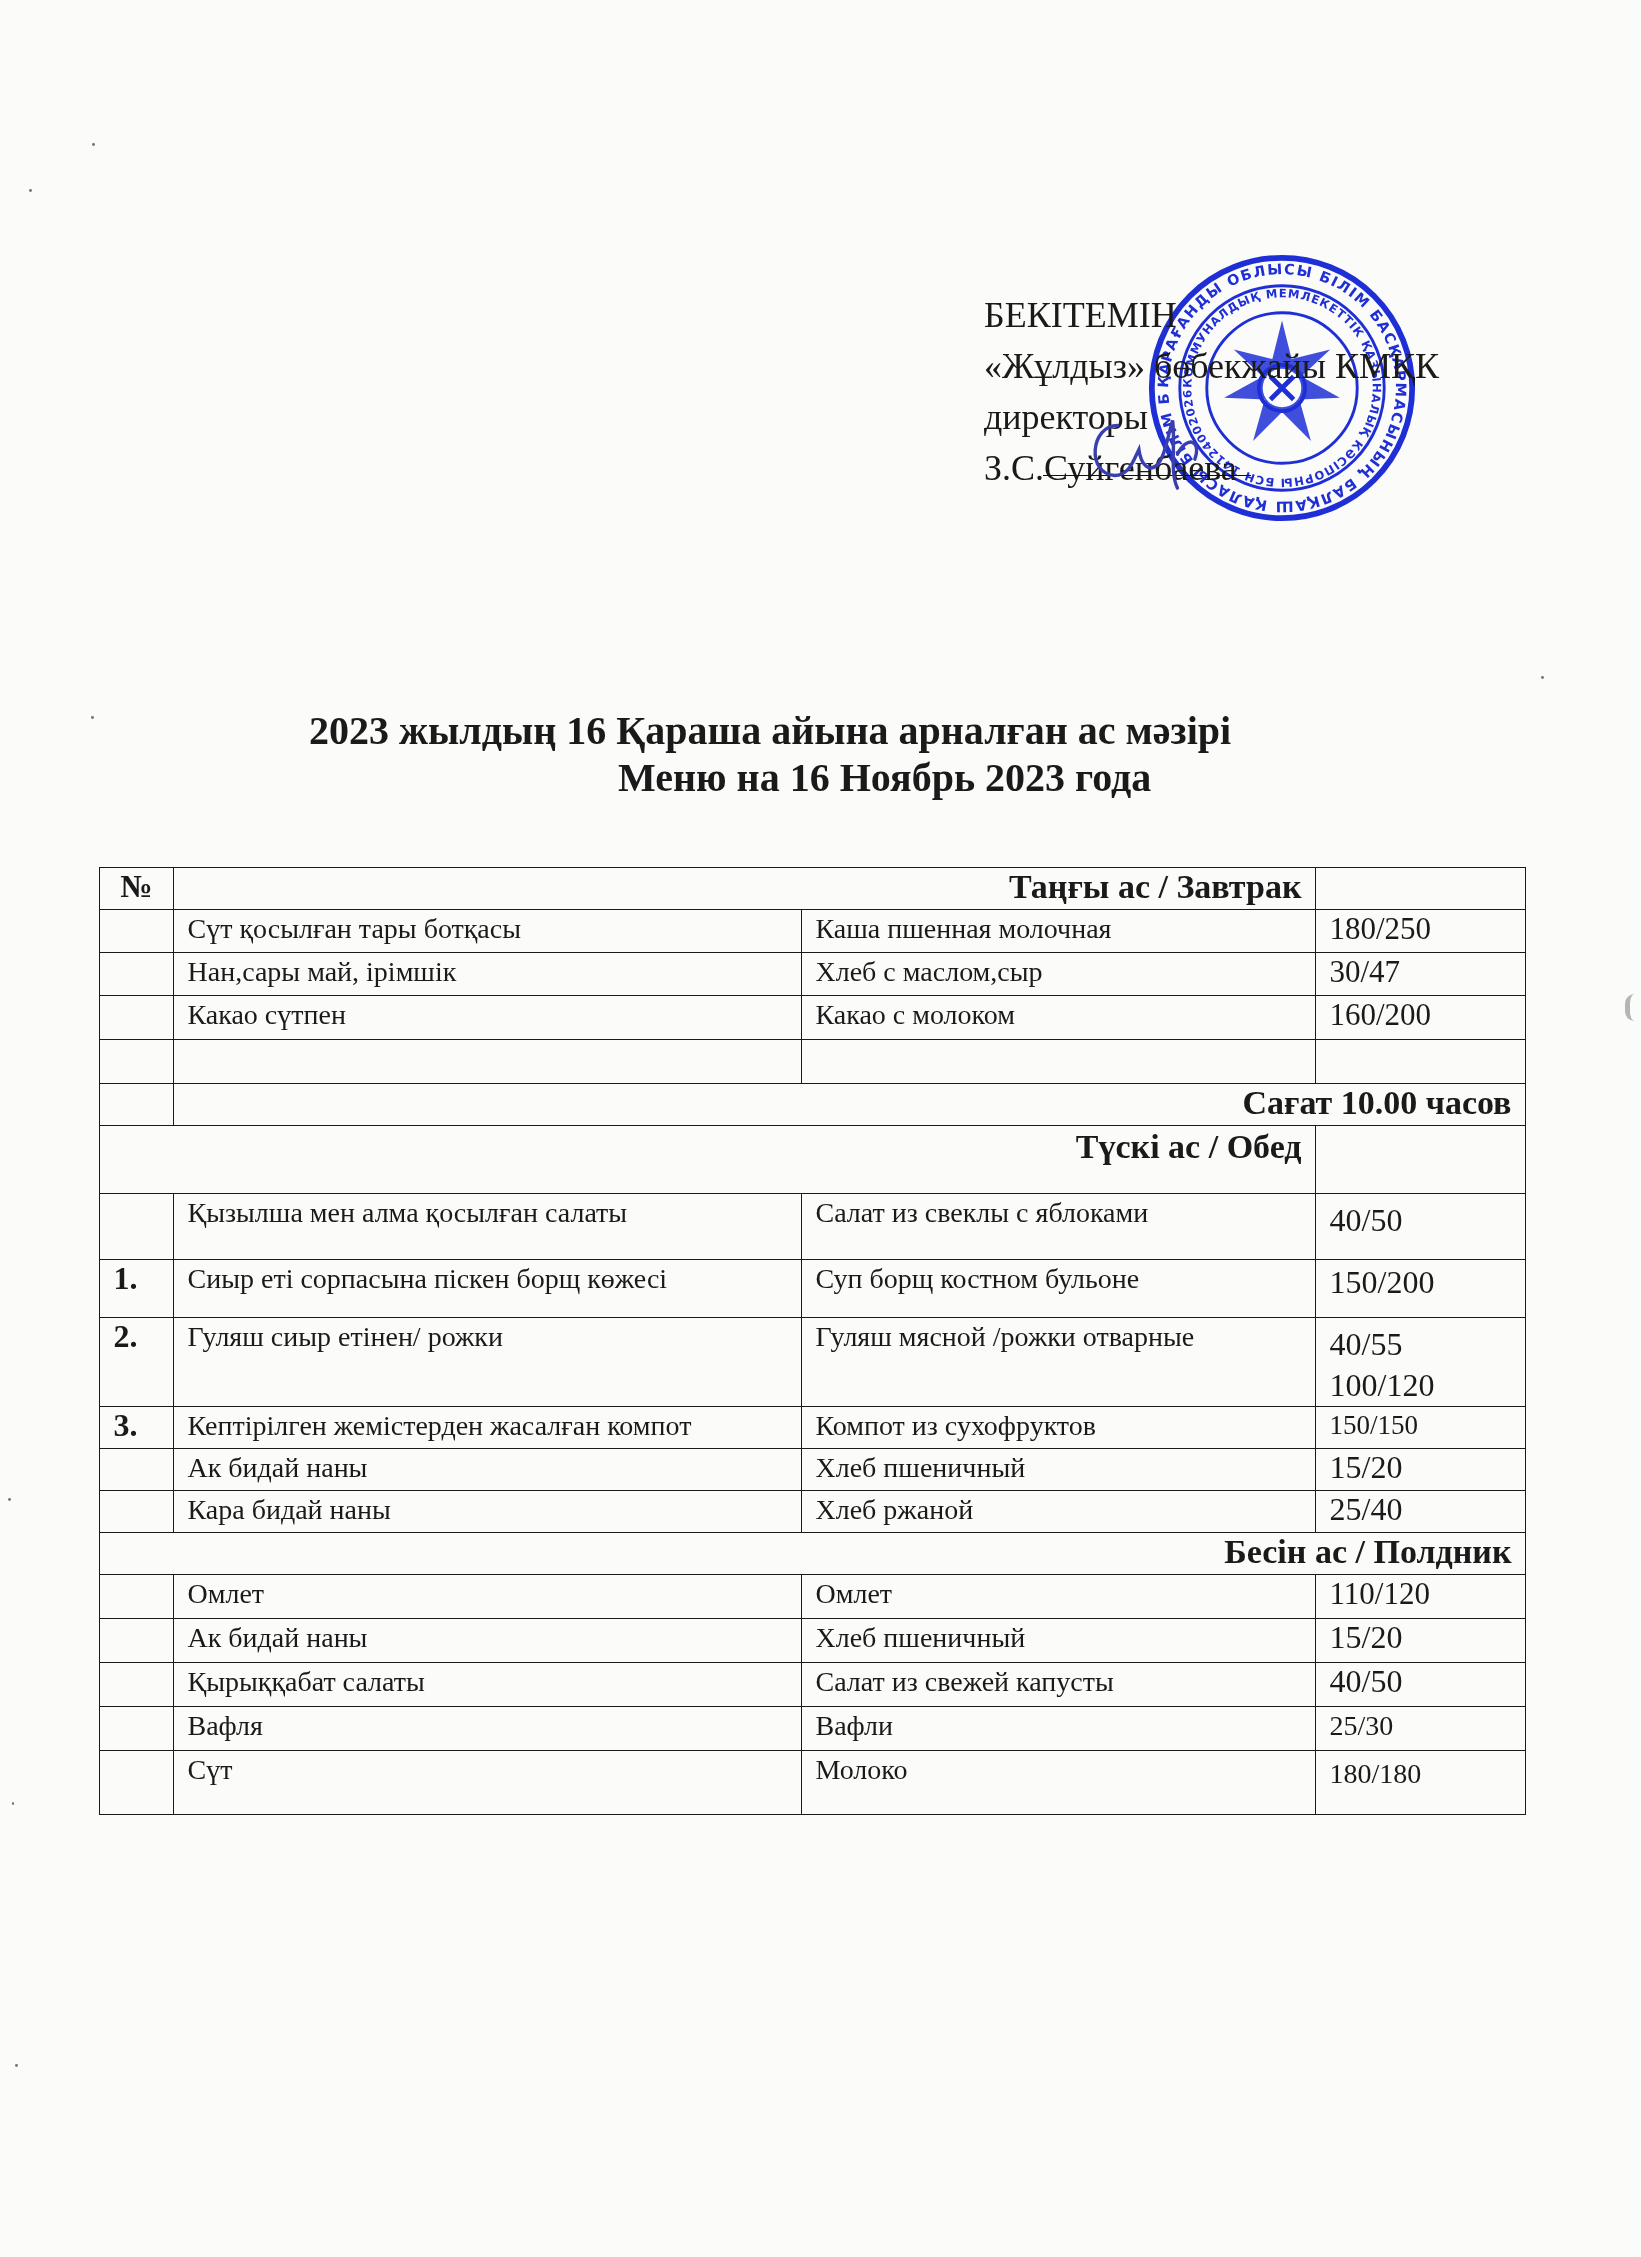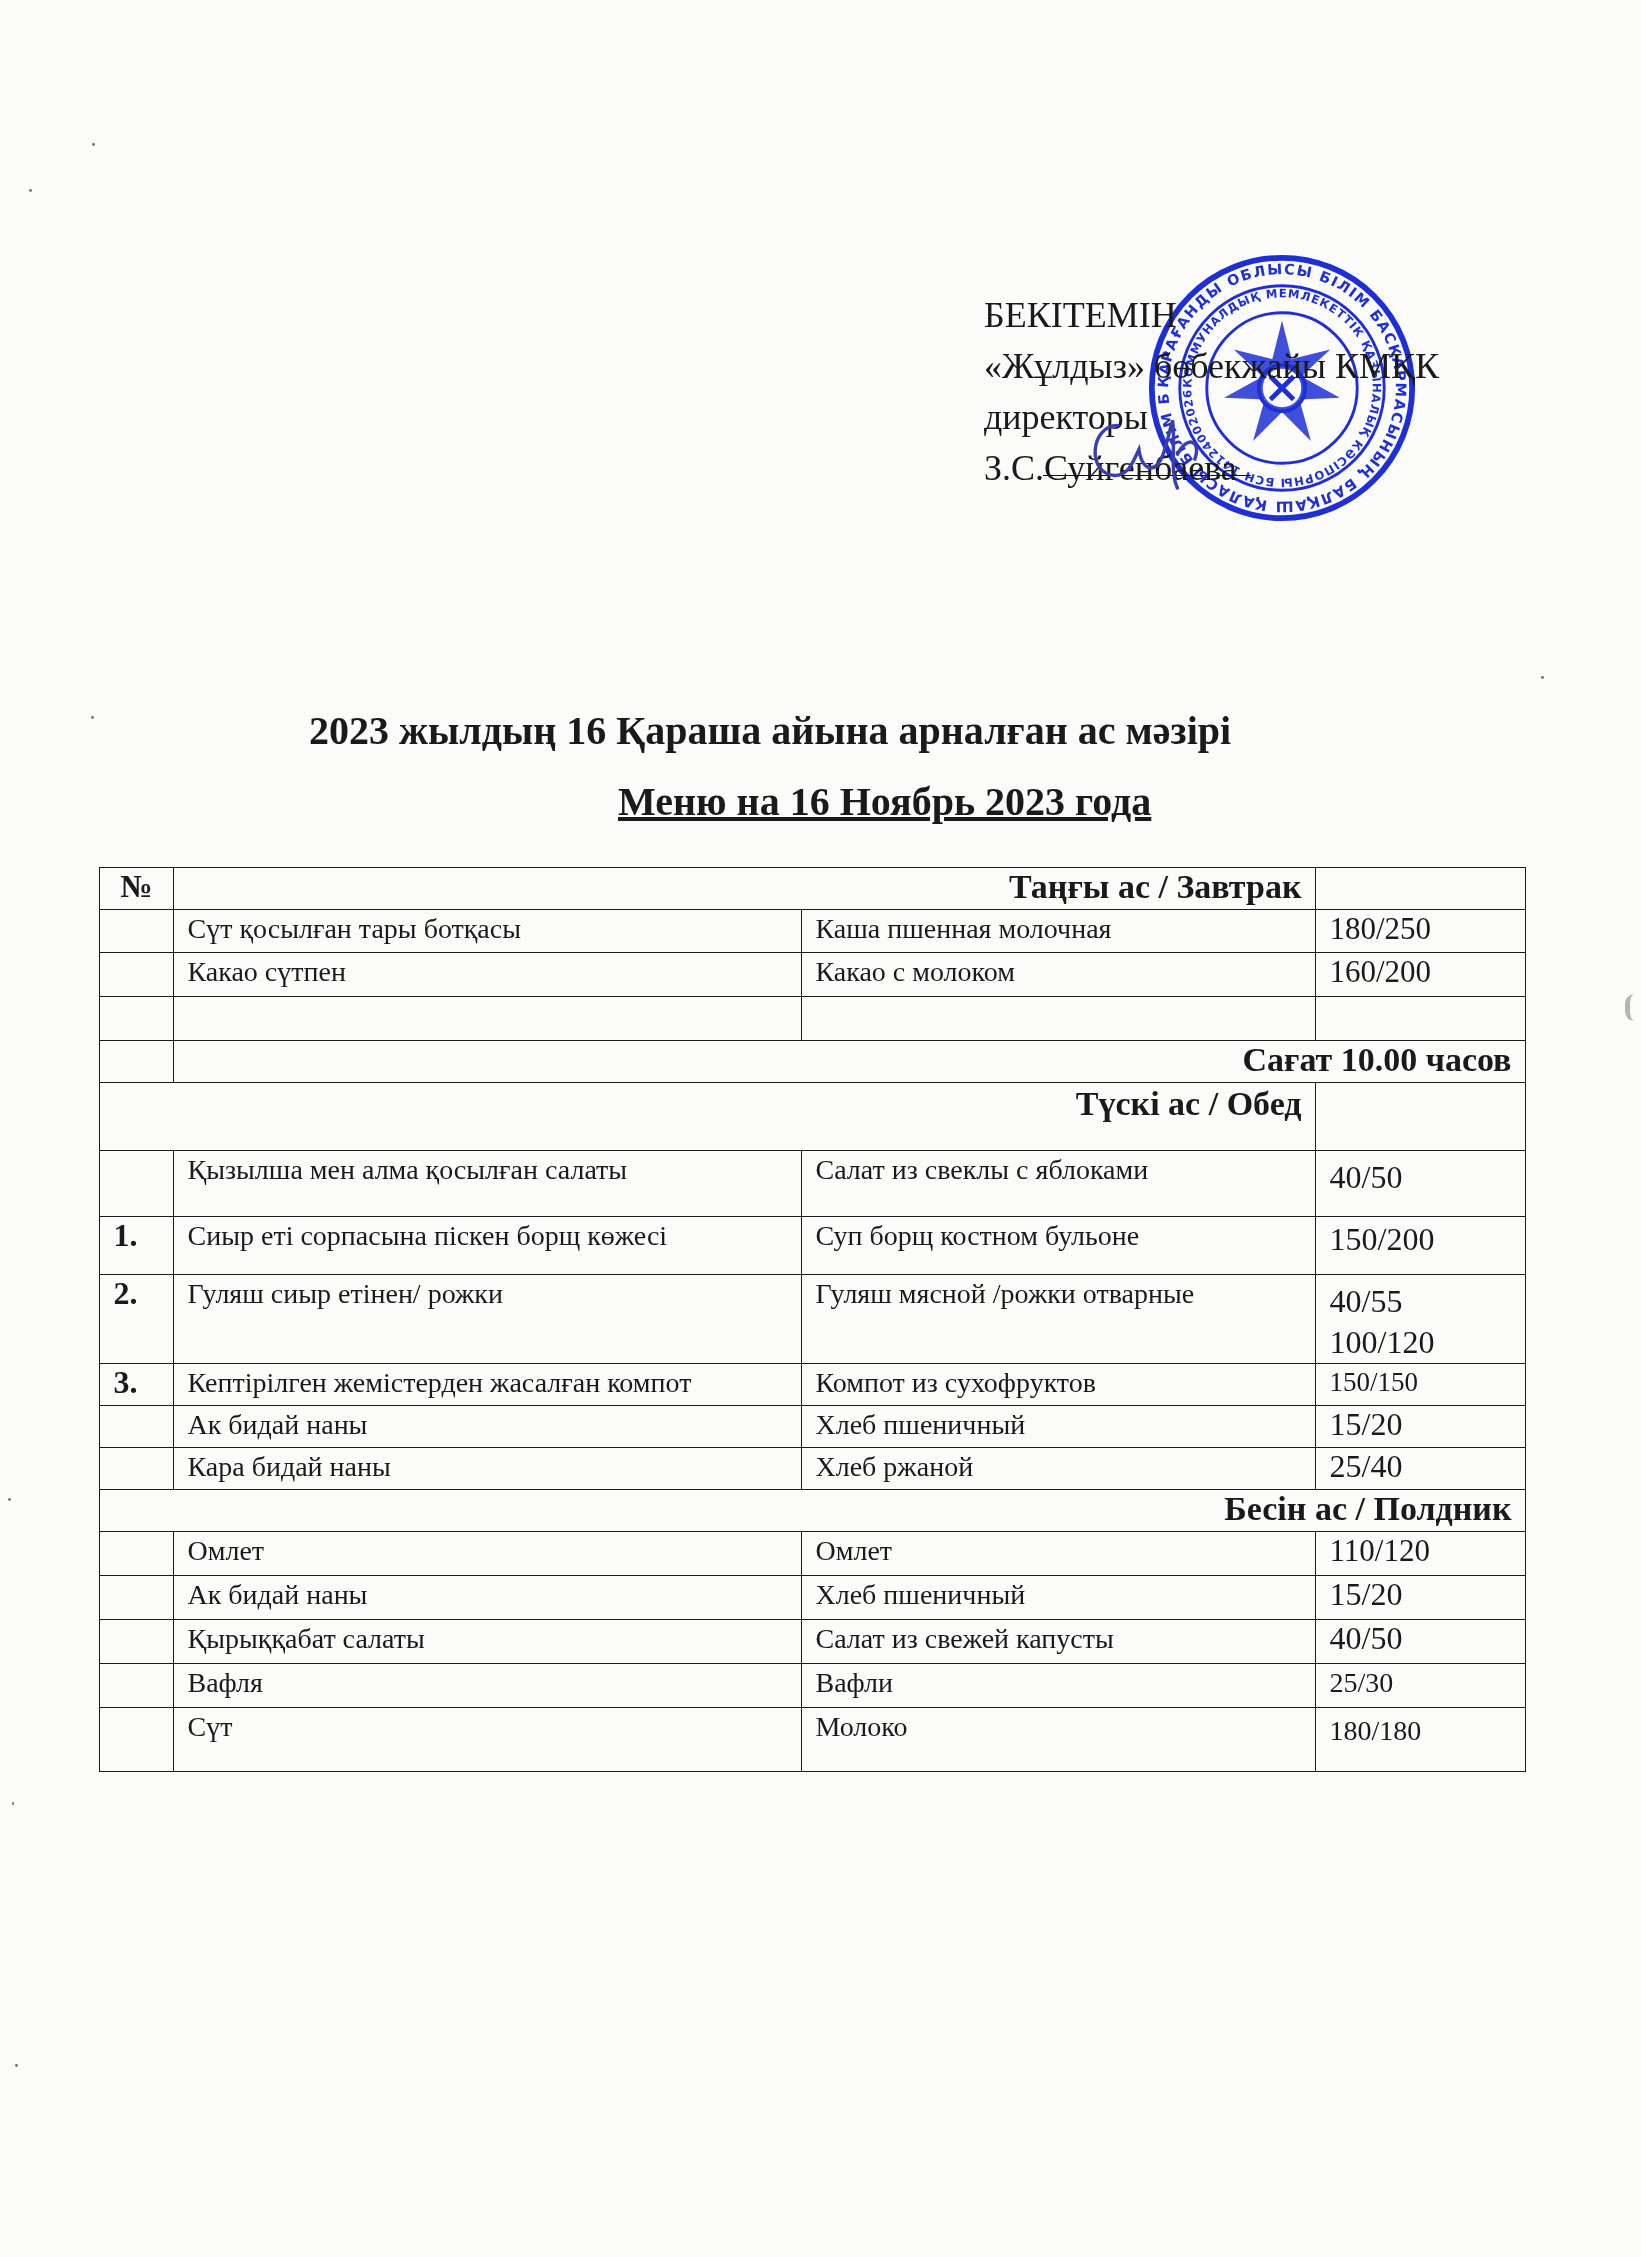--- a/index.html
+++ b/index.html
@@ -20,21 +20,21 @@
   }
   .stamp {
     position: absolute; left: 1147px; top: 253px; width: 270px; height: 270px; z-index: 1;
   }
   .signature { position: absolute; left: 1081px; top: 406px; width: 164px; height: 87px; z-index: 3; }
   .title {
     position: absolute; left: 0; width: 1641px; font-weight: bold; font-size: 40px;
     white-space: nowrap;
   }
   .title.kz { top: 687px; left: 309px; width: auto; margin-top: 20px; }
-  .title.ru { top: 778px; left: 618px; width: auto; text-decoration: underline; }
+  .title.ru { top: 754px; left: 618px; width: auto; }
 
   table.menu {
     position: absolute; left: 99px; top: 867px; width: 1425px;
     border-collapse: collapse; table-layout: fixed; font-size: 28px;
   }
   table.menu td {
     border: 1.9px solid #1a1a1a; padding: 0 13.5px; vertical-align: top; line-height: 37px;
     white-space: nowrap; overflow: hidden;
   }
   col.c-no { width: 74px; } col.c-kz { width: 628px; } col.c-ru { width: 514px; } col.c-q { width: 210px; }
@@ -102,20 +102,26 @@
       <td class="no" style="text-align:center">№</td>
       <td class="sec" colspan="2">Таңғы ас / Завтрак</td>
       <td></td>
     </tr>
     <tr style="height:43px">
       <td class="no"></td>
       <td>Сүт қосылған  тары  ботқасы</td>
       <td>Каша пшенная   молочная</td>
       <td class="q big">180/250</td>
     </tr>
+    <tr style="height:43px">
+      <td class="no"></td>
+      <td>Нан,сары май, ірімшік</td>
+      <td>Хлеб с маслом,сыр</td>
+      <td class="q big">30/47</td>
+    </tr>
     <tr style="height:44px">
       <td class="no"></td>
       <td>Какао  сүтпен</td>
       <td>Какао  с молоком</td>
       <td class="q big">160/200</td>
     </tr>
     <tr style="height:44px">
       <td class="no"></td>
       <td></td>
       <td></td>

